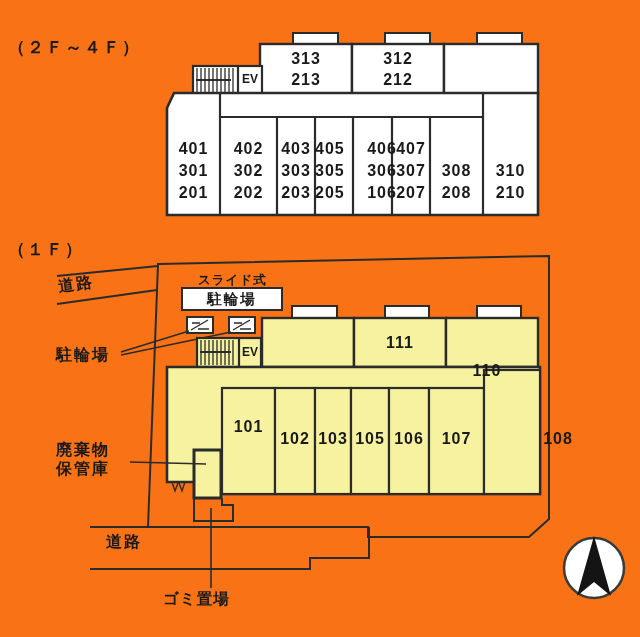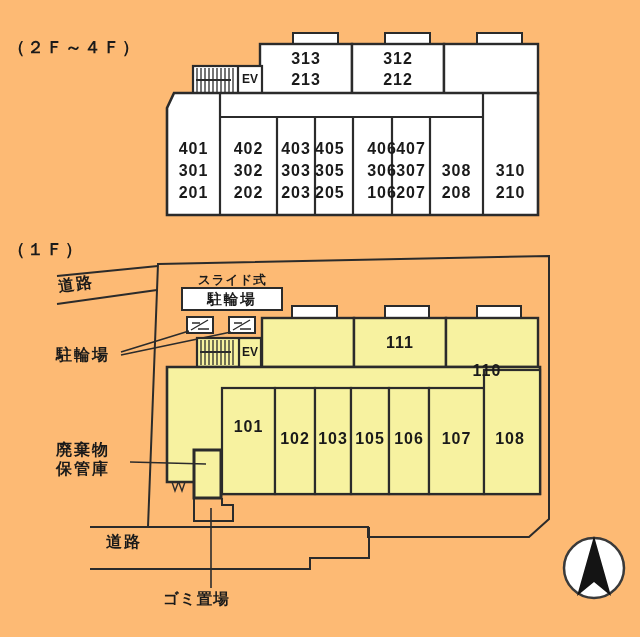--- a/index.html
+++ b/index.html
@@ -1,17 +1,17 @@
 <!DOCTYPE html>
 <html><head>
 <meta charset="utf-8">
 <style>
   html,body{margin:0;padding:0;background:#fff;}
   .canvas{
-    position:relative;width:640px;height:637px;background:#fdba74;overflow:hidden;
+    position:relative;width:640px;height:637px;background:#f97316;overflow:hidden;
     font-family:"Liberation Sans","DejaVu Sans",sans-serif;color:#1a1a1a;
   }
   .canvas svg.lines{position:absolute;left:0;top:0;width:640px;height:637px;}
   .lbl{position:absolute;font-weight:700;color:#1a1a1a;white-space:pre-line;}
   .section-label{font-size:17px;letter-spacing:2px;}
   .room-top{display:flex;align-items:center;justify-content:center;text-align:center;
     font-size:16px;line-height:21px;letter-spacing:1px;}
   .room-bottom{position:absolute;text-align:center;font-size:16px;line-height:22px;letter-spacing:1px;font-weight:700;white-space:pre-line;}
   .room-1f{display:flex;align-items:center;justify-content:center;text-align:center;font-size:16px;letter-spacing:1px;}
   .ev{font-size:12px;text-align:center;letter-spacing:0;}
@@ -148,20 +148,20 @@
   <div class="lbl room-1f" style="left:262px;top:321px;width:92px;height:44px;"></div>
   <div class="lbl room-1f" style="left:354px;top:321px;width:92px;height:44px;">111</div>
   <div class="lbl room-1f" style="left:446px;top:321px;width:82px;height:44px;margin-top:28px;">110</div>
 
   <div class="lbl room-1f" style="left:222px;top:412px;width:53px;height:30px;">101</div>
   <div class="lbl room-1f" style="left:275px;top:424px;width:40px;height:30px;">102</div>
   <div class="lbl room-1f" style="left:315px;top:424px;width:36px;height:30px;">103</div>
   <div class="lbl room-1f" style="left:351px;top:424px;width:38px;height:30px;">105</div>
   <div class="lbl room-1f" style="left:389px;top:424px;width:40px;height:30px;">106</div>
   <div class="lbl room-1f" style="left:429px;top:424px;width:55px;height:30px;">107</div>
-  <div class="lbl room-1f" style="left:484px;top:424px;width:52px;height:30px;">108</div>
+  <div class="lbl room-1f" style="left:484px;top:424px;width:52px;height:30px;padding-left:48px;">108</div>
 
   <div class="lbl mid-jp" style="left:56px;top:440px;line-height:19px;">廃棄物
 保管庫</div>
   <div class="lbl mid-jp" style="left:106px;top:532px;">道路</div>
   <div class="lbl" style="left:163px;top:589px;font-size:15.5px;letter-spacing:1px;">ゴミ置場</div>
 
 </div>
 
 </body></html>

